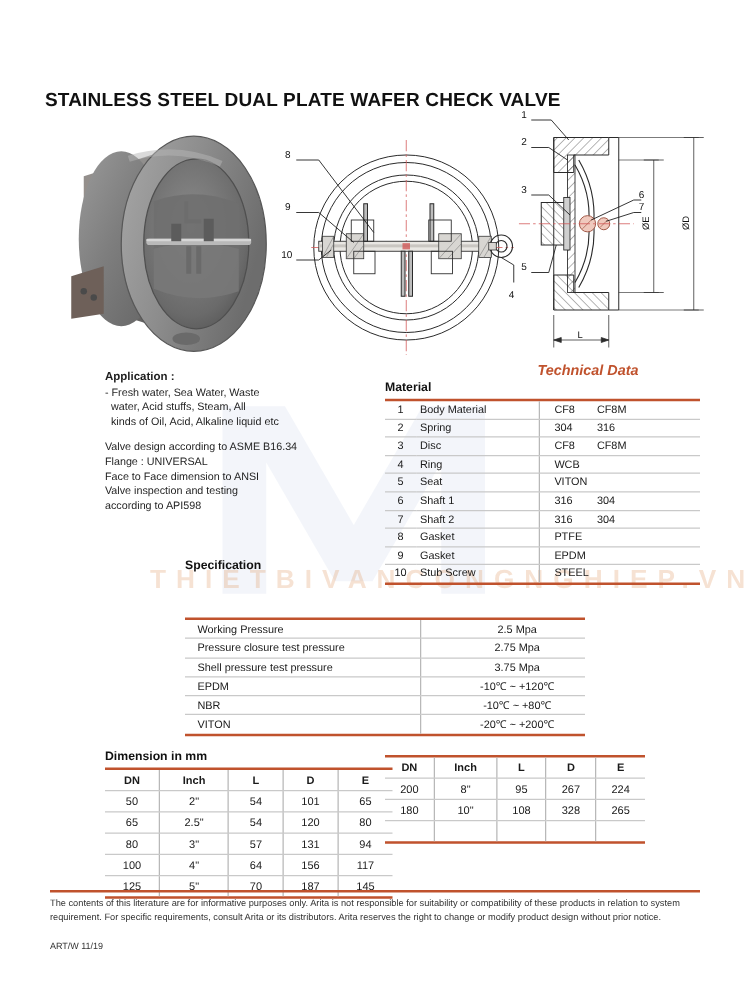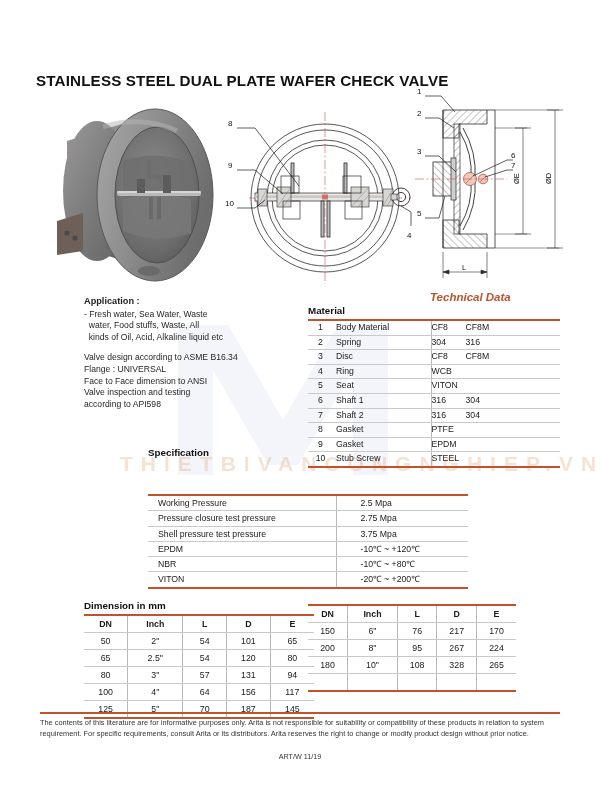--- a/index.html
+++ b/index.html
@@ -66,34 +66,34 @@
   .material { position: absolute; left: 308px; top: 305px; width: 252px; }
   .material .sect-hd { margin-bottom: 3px; }
   .mat-tbl { border-top: 2.2px solid #c0522d; border-bottom: 2.2px solid #c0522d; }
   .mat-tbl table { border-collapse: collapse; width: 100%;
                    font-size: 8.7px; color: #1a1a1a; }
   .mat-tbl td { border-bottom: 0.7px solid #c9c9c9; height: 11.6px;
                 line-height: 11.6px; vertical-align: middle; }
   .mat-tbl tr:last-child td { border-bottom: none; }
   .mat-tbl .c-no   { width: 25px; text-align: center; }
   .mat-tbl .c-name { width: 98px; border-right: 0.7px solid #b8b8b8; padding-left: 3px; }
-  .mat-tbl .c-val  { padding-left: 0; }
+  .mat-tbl .c-val  { padding-left: 12px; }
   .mat-tbl .c-val span.v2 { display: inline-block; width: 34px; }
 
   
   .spec { position: absolute; left: 148px; top: 447px; width: 320px; }
   .spec .sect-hd { margin-bottom: 3px; }
   .spec-tbl { border-top: 2.2px solid #c0522d; border-bottom: 2.2px solid #c0522d; margin-top: 36px; }
   .spec-tbl table { border-collapse: collapse; width: 100%;
                     font-size: 8.7px; color: #1a1a1a; }
   .spec-tbl td { border-bottom: 0.7px solid #c9c9c9; height: 12.3px;
                  line-height: 12.3px; vertical-align: middle; }
   .spec-tbl tr:last-child td { border-bottom: none; }
   .spec-tbl .s-label { width: 188px; border-right: 0.7px solid #b8b8b8; padding-left: 10px; }
-  .spec-tbl .s-val { padding-left: 24px; }
+  .spec-tbl .s-val { padding-left: 24px; text-align: center; }
 
   
   .dim-wrap-l { position: absolute; left: 84px; top: 600px; width: 230px; }
   .dim-wrap-r { position: absolute; left: 308px; top: 604px; width: 208px; }
   .dim-wrap-l .sect-hd { margin-bottom: 3px; }
   .dim-tbl { border-top: 2.2px solid #c0522d; border-bottom: 2.2px solid #c0522d; }
   .dim-tbl table { border-collapse: collapse; width: 100%;
                    font-size: 8.8px; color: #1a1a1a; text-align: center; }
   .dim-tbl th, .dim-tbl td {
     border-bottom: 0.7px solid #c9c9c9;
@@ -111,21 +111,21 @@
   .footer-rule {
     position: absolute; left: 40px; top: 712px; width: 520px;
     border-top: 2.2px solid #c0522d;
   }
   .footer-text {
     position: absolute; left: 40px; top: 718px; width: 522px;
     font-size: 7.4px; line-height: 10.6px; color: #333;
   }
   .footer-code {
     position: absolute; left: 40px; top: 752px; width: 520px;
-    text-align: center; font-size: 7.2px; color: #333;
+    text-align: left; font-size: 7.2px; color: #333;
   }
 </style>
 </head>
 <body>
 
 <div class="page">
 
   <svg class="wm-logo" viewBox="0 0 230 180">
     <polygon points="10,175 10,25 60,25 115,120 170,25 220,25 220,175 185,175 185,70 130,165 100,165 45,70 45,175" fill="#7a93c8"></polygon>
   </svg>
@@ -340,21 +340,21 @@
       <text x="96" y="84">7</text>
       <text x="104" y="100" font-size="7.5" transform="rotate(-90 104 100)">ØE</text>
       <text x="136" y="100" font-size="7.5" transform="rotate(-90 136 100)">ØD</text>
       <text x="47" y="186" font-size="7.5">L</text>
     </g>
   </svg>
 
   <div class="app-block">
     <div class="hd">Application :</div>
     <div class="ln">- Fresh water, Sea Water, Waste</div>
-    <div class="ln">  water, Food stuffs, Waste, All</div>
+    <div class="ln">  water, Acid stuffs, Steam, All</div>
     <div class="ln">  kinds of Oil, Acid, Alkaline liquid etc</div>
     <div class="gap"></div>
     <div class="ln">Valve design according to ASME B16.34</div>
     <div class="ln">Flange : UNIVERSAL</div>
     <div class="ln">Face to Face dimension to ANSI</div>
     <div class="ln">Valve inspection and testing</div>
     <div class="ln">according to API598</div>
   </div>
 
   <div class="techdata">Technical Data</div>
@@ -509,27 +509,20 @@
       <table>
           <tbody id="dim-right-body">
             <tr>
               <th class="w-dn">DN</th>
               <th class="w-in">Inch</th>
               <th class="w-l">L</th>
               <th class="w-d">D</th>
               <th class="w-e">E</th>
             </tr>
             <tr>
-              <td class="w-dn">150</td>
-              <td class="w-in">6"</td>
-              <td class="w-l">76</td>
-              <td class="w-d">217</td>
-              <td class="w-e">170</td>
-            </tr>
-            <tr>
               <td class="w-dn">200</td>
               <td class="w-in">8"</td>
               <td class="w-l">95</td>
               <td class="w-d">267</td>
               <td class="w-e">224</td>
             </tr>
             <tr>
               <td class="w-dn">180</td>
               <td class="w-in">10"</td>
               <td class="w-l">108</td>

